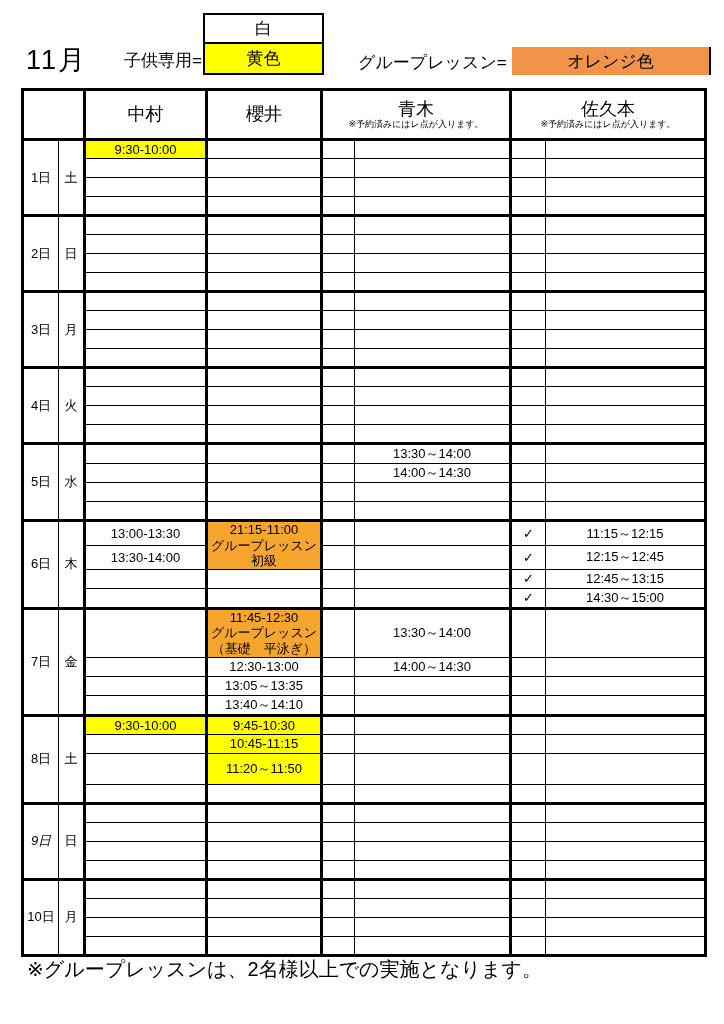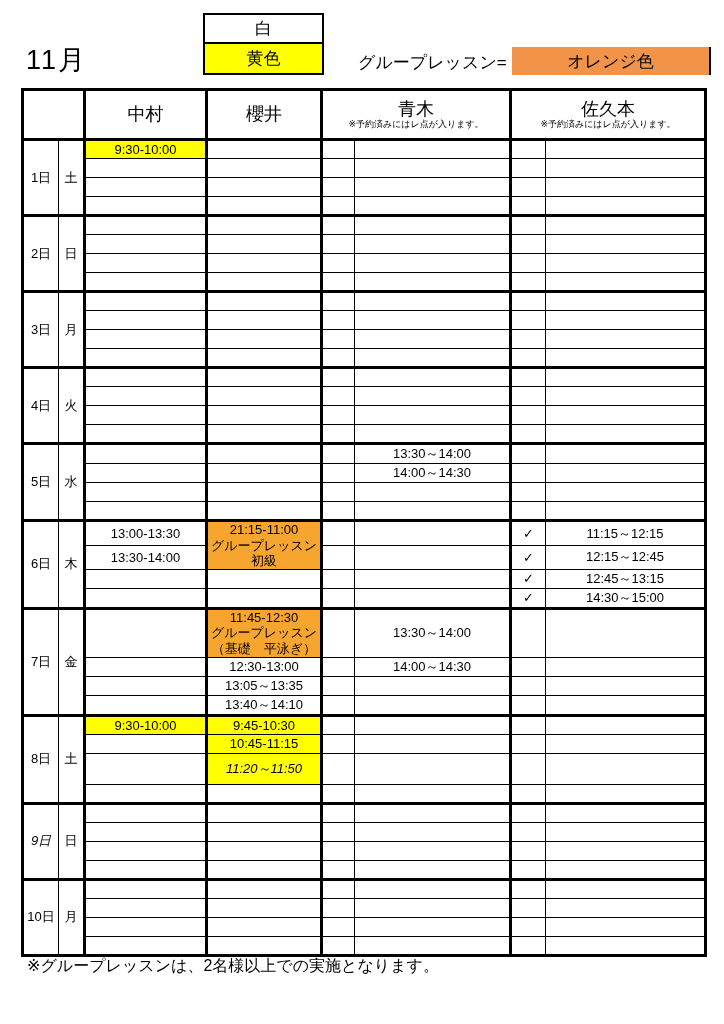--- a/index.html
+++ b/index.html
@@ -38,33 +38,34 @@
   .sched tbody tr { height:19px; }
   .sched tbody td { font-size:13px; }
   tr.day-start > td { border-top:3px solid #000; }
   .col-dow, .col-nakamura, .col-sakurai, .col-aoki-time { border-right:3px solid #000 !important; }
   .date-cell, .dow-cell { font-size:14px;margin-left:17px; }
   .check-cell { font-size:12px; }
   .bg-yellow { background:#ffff00; }
   .bg-orange { background:#f6a62f; }
   td.multiline { font-size:9.5px; line-height:1.2; }
   
-  .footer { position:absolute; left:27px; top:956px; font-size:16px; }
+  .footer { position:absolute; left:27px; top:956px; font-size:20px; }
 </style>
 </head>
 <body>
 
 <div class="page">
 
   <div class="month">11月</div>
 
   <div class="lg-box box-white">
     <span>白</span>
   </div>
 
+  <div class="lg-label lbl-kids">子供専用=</div>
   <div class="lg-box box-yellow">
     <span>黄色</span>
   </div>
 
   <div class="lg-label lbl-group">グループレッスン=</div>
   <div class="lg-box box-orange">
     <span>オレンジ色</span>
   </div>
 
   <table class="sched">
@@ -357,21 +358,21 @@
         <tr>
           <td rowspan="1" class="slot-cell col-nakamura" style="height: 19px;"></td>
           <td rowspan="1" class="slot-cell col-sakurai bg-yellow" style="height: 19px;">10:45-11:15</td>
           <td rowspan="1" class="check-cell col-aoki-check" style="height: 19px;"></td>
           <td rowspan="1" class="slot-cell col-aoki-time" style="height: 19px;"></td>
           <td rowspan="1" class="check-cell col-sakumoto-check" style="height: 19px;"></td>
           <td rowspan="1" class="slot-cell col-sakumoto-time" style="height: 19px;"></td>
         </tr>
         <tr>
           <td rowspan="1" class="slot-cell col-nakamura" style="height: 19px;"></td>
-          <td rowspan="1" class="slot-cell col-sakurai bg-yellow" style="height: 31px; font-style: italic;">11:20～11:50</td>
+          <td rowspan="1" class="slot-cell col-sakurai bg-yellow" style="height: 31px;">11:20～11:50</td>
           <td rowspan="1" class="check-cell col-aoki-check" style="height: 19px;"></td>
           <td rowspan="1" class="slot-cell col-aoki-time" style="height: 19px;"></td>
           <td rowspan="1" class="check-cell col-sakumoto-check" style="height: 19px;"></td>
           <td rowspan="1" class="slot-cell col-sakumoto-time" style="height: 19px;"></td>
         </tr>
         <tr>
           <td rowspan="1" class="slot-cell col-nakamura" style="height: 19px;"></td>
           <td rowspan="1" class="slot-cell col-sakurai" style="height: 19px;"></td>
           <td rowspan="1" class="check-cell col-aoki-check" style="height: 19px;"></td>
           <td rowspan="1" class="slot-cell col-aoki-time" style="height: 19px;"></td>

